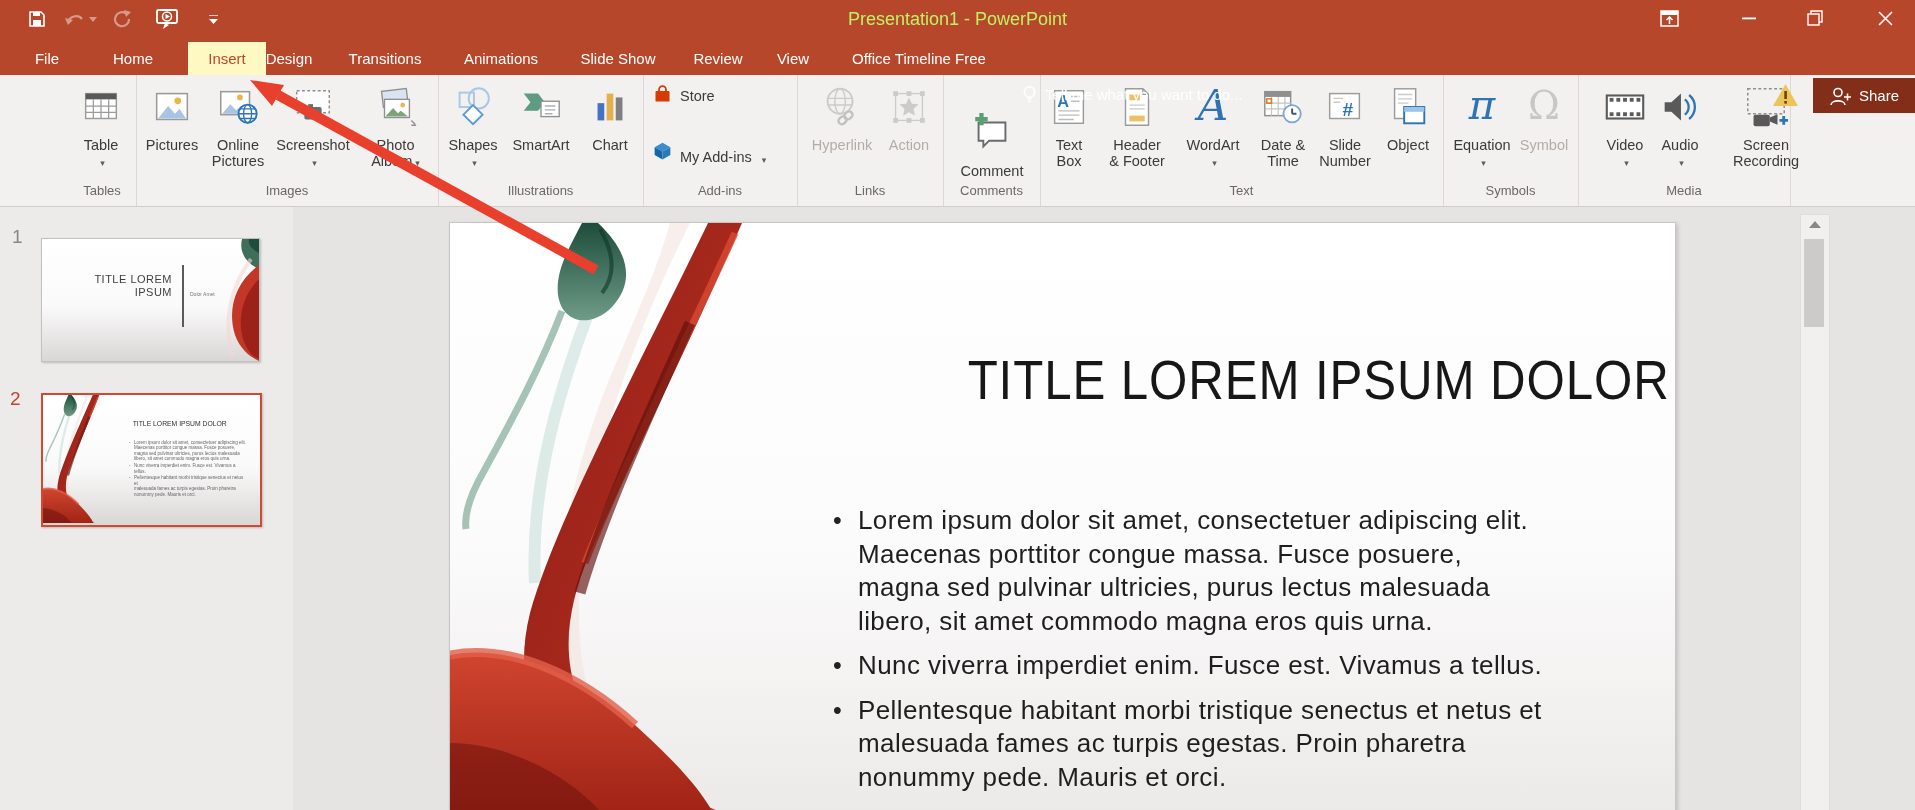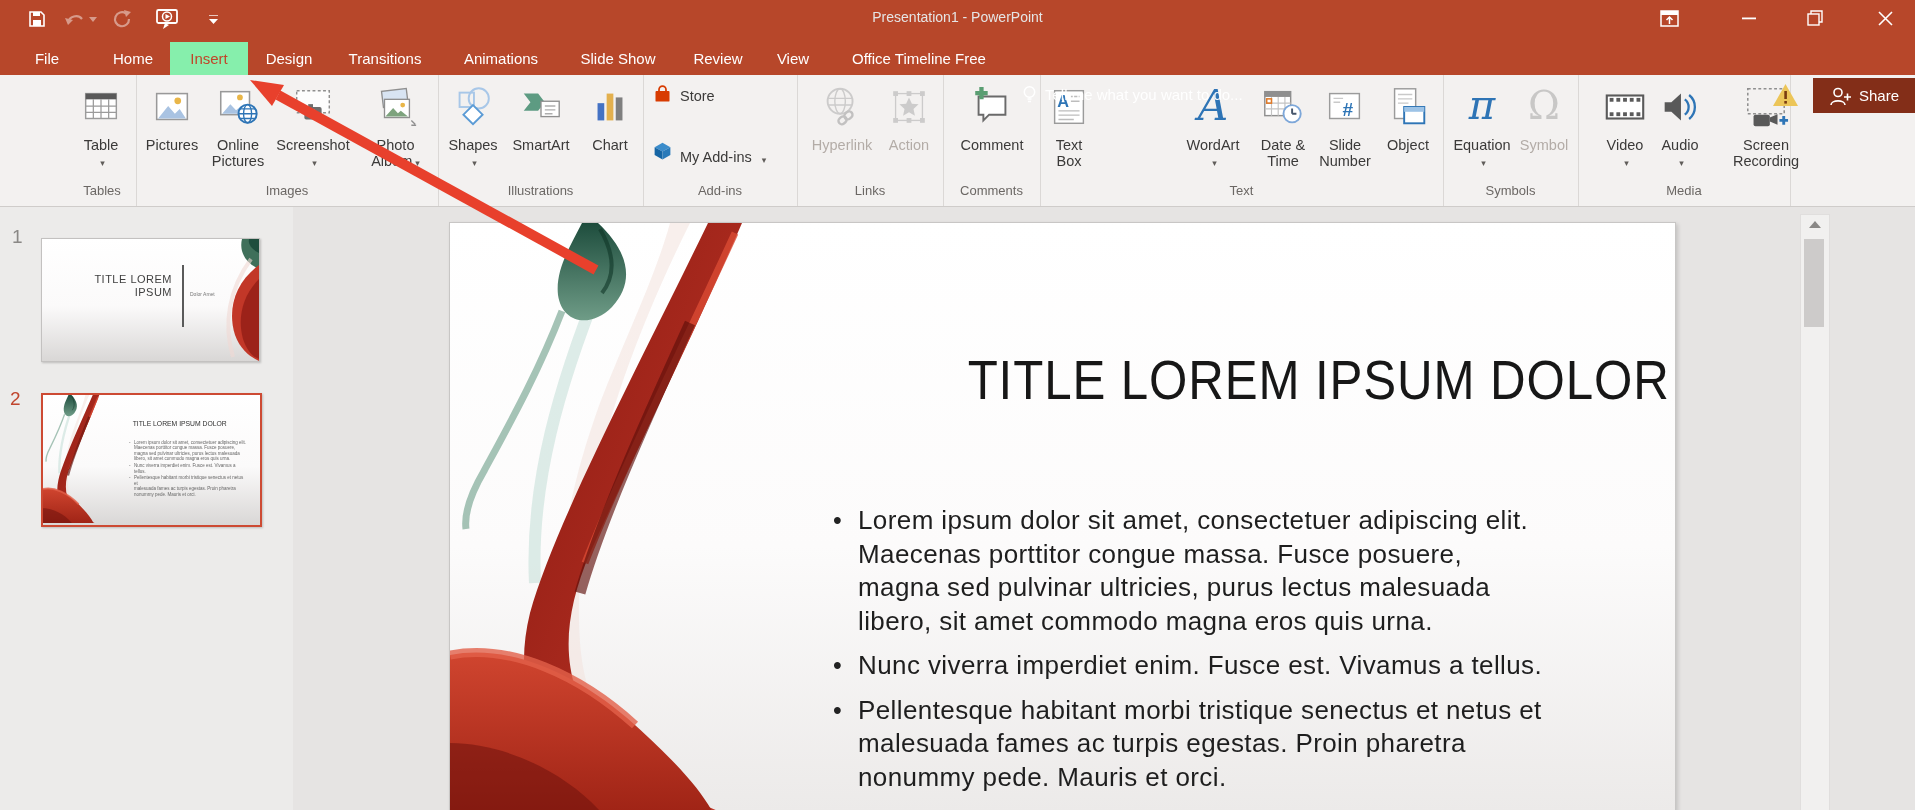--- a/index.html
+++ b/index.html
@@ -5,29 +5,29 @@
   html,body{margin:0;padding:0;background:#555;}
   #app{position:relative;width:1915px;height:810px;overflow:hidden;
        font-family:"Liberation Sans",sans-serif;background:#e6e4e3;
        -webkit-font-smoothing:antialiased;}
   
   #titlebar{position:absolute;left:0;top:0;width:1915px;height:38px;background:#b7472a;z-index:3;}
   #tabrow{position:absolute;left:0;top:38px;width:1915px;height:37px;background:#b7472a;z-index:3;}
   #decor{position:absolute;left:0;top:0;width:1915px;height:75px;z-index:1;pointer-events:none;}
   #titlebar *,#tabrow *{z-index:2;}
   #window-title{position:absolute;left:50%;top:9px;transform:translateX(-50%);
-       color:#e5e5e5;font-size:14px;white-space:nowrap;}
+       color:#bef264;font-size:18px;white-space:nowrap;}
   .qat{position:absolute;top:5px;width:30px;height:28px;display:flex;align-items:center;justify-content:center;cursor:default;}
   .qat svg{display:block;}
   .dim{opacity:.45;}
   .winbtn{position:absolute;top:0;width:46px;height:36px;display:flex;align-items:center;justify-content:center;}
   
   .tab{position:absolute;top:3px;height:34px;display:flex;align-items:center;justify-content:center;
        color:#fff;font-size:15px;cursor:default;}
-  .tab.active{background:#86efac;color:#c0452a;top:4px;height:33px;}
+  .tab.active{background:#fef9c3;color:#c0452a;top:4px;height:33px;margin-left:18px;}
   #tellme{position:absolute;left:1022px;top:38px;height:37px;display:flex;align-items:center;gap:8px;color:rgba(255,255,255,.95);font-size:15px;}
   #share-btn{position:absolute;left:1813px;top:40px;width:102px;height:35px;background:#832e18;
        display:flex;align-items:center;justify-content:center;gap:8px;color:#fff;font-size:15px;}
   #warning{position:absolute;left:1773px;top:46px;}
   
   #ribbon{position:absolute;left:0;top:75px;width:1915px;height:131px;background:#f3f1f0;
        border-bottom:1px solid #cfccca;z-index:2;}
   .rgroup{position:absolute;top:0;height:131px;border-right:1px solid #dbd8d6;}
   .rgroup-label{position:absolute;left:0;right:0;top:108px;text-align:center;font-size:13px;color:#6b6764;white-space:nowrap;}
   .rbtn{position:absolute;top:2px;height:102px;display:flex;flex-direction:column;align-items:center;cursor:default;}
@@ -354,21 +354,21 @@
               </g>
               <path d="M24,14 l3,6.5 7,.7 -5.3,4.8 1.5,7 -6.2,-3.6 -6.2,3.6 1.5,-7 -5.3,-4.8 7,-.7 z" fill="#b3aca7"></path>
             </svg>
           </span>
           <span class="l1">Action</span>
           <span class="l2"></span>
         </div>
         <div class="rgroup-label">Links</div>
       </div>
       <div class="rgroup" style="left: 943px; width: 97px;">
-        <div class="rbtn" style="left: 6px; width: 86px;">
+        <div class="rbtn" style="left: 6px; width: 86px; justify-content: flex-end;">
           <span class="ric">
             <svg width="46" height="46" viewBox="0 0 48 48">
               <path d="M10,13 h28 v19 h-17 l-6,6 v-6 h-5 z" fill="#fff" stroke="#6a6a6a" stroke-width="2"></path>
               <path d="M13,3 v13 M6.5,9.5 h13" stroke="#5a9e72" stroke-width="4.5"></path>
             </svg>
           </span>
           <span class="l1">Comment</span>
           <span class="l2"></span>
         </div>
         <div class="rgroup-label">Comments</div>
@@ -377,20 +377,33 @@
         <div class="rbtn" style="left: 4px; width: 50px;">
           <span class="ric">
             <svg width="46" height="46" viewBox="0 0 48 48">
               <rect x="9" y="7" width="30" height="34" fill="#fff" stroke="#9b9b9b" stroke-width="1.5"></rect>
               <text x="18" y="24" font-size="17" font-family="Liberation Sans,sans-serif" font-weight="bold" fill="#2e75b6" text-anchor="middle">A</text>
               <path d="M26,13 h9 M26,18 h9 M13,28 h22 M13,32.5 h22 M13,37 h16" stroke="#bdbdbd" stroke-width="1.4"></path>
             </svg>
           </span>
           <span class="l1">Text</span>
           <span class="l2"><span>Box</span></span>
+        </div>
+        <div class="rbtn" style="left: 58px; width: 78px;">
+          <span class="ric">
+            <svg width="46" height="46" viewBox="0 0 48 48">
+              <path d="M12,5 h18 l6,6 v32 h-24 z" fill="#fff" stroke="#9b9b9b" stroke-width="1.5"></path>
+              <path d="M30,5 l6,6 h-6 z" fill="#e0e0e0" stroke="#9b9b9b" stroke-width="1.2"></path>
+              <rect x="16" y="11" width="11" height="6" fill="#ecc064"></rect>
+              <rect x="16" y="33" width="16" height="6" fill="#ecc064"></rect>
+              <path d="M16,22 h16 M16,26 h16" stroke="#c9c9c9" stroke-width="1.3"></path>
+            </svg>
+          </span>
+          <span class="l1">Header</span>
+          <span class="l2"><span>&amp; Footer</span></span>
         </div>
         <div class="rbtn" style="left: 138px; width: 70px;">
           <span class="ric">
             <svg width="46" height="46" viewBox="0 0 48 48">
               <text x="24" y="38" font-size="44" font-family="DejaVu Serif,serif" font-style="italic" fill="#2e74b5" text-anchor="middle">A</text>
             </svg>
           </span>
           <span class="l1">WordArt</span>
           <span class="l2"><span></span><span class="arr">▾</span></span>
         </div>

